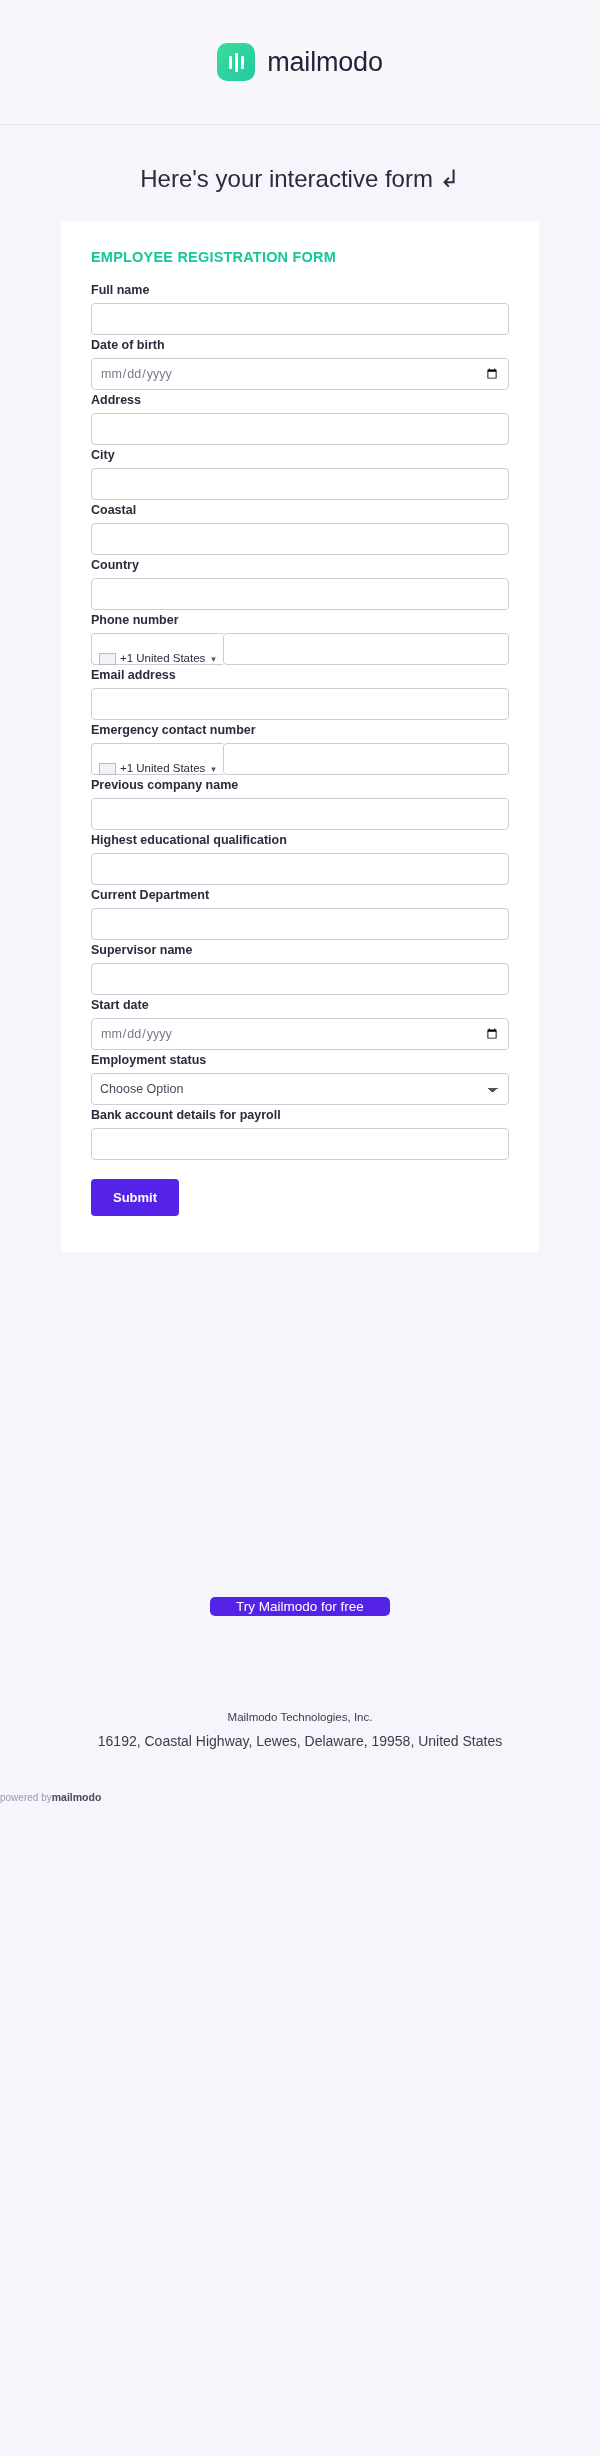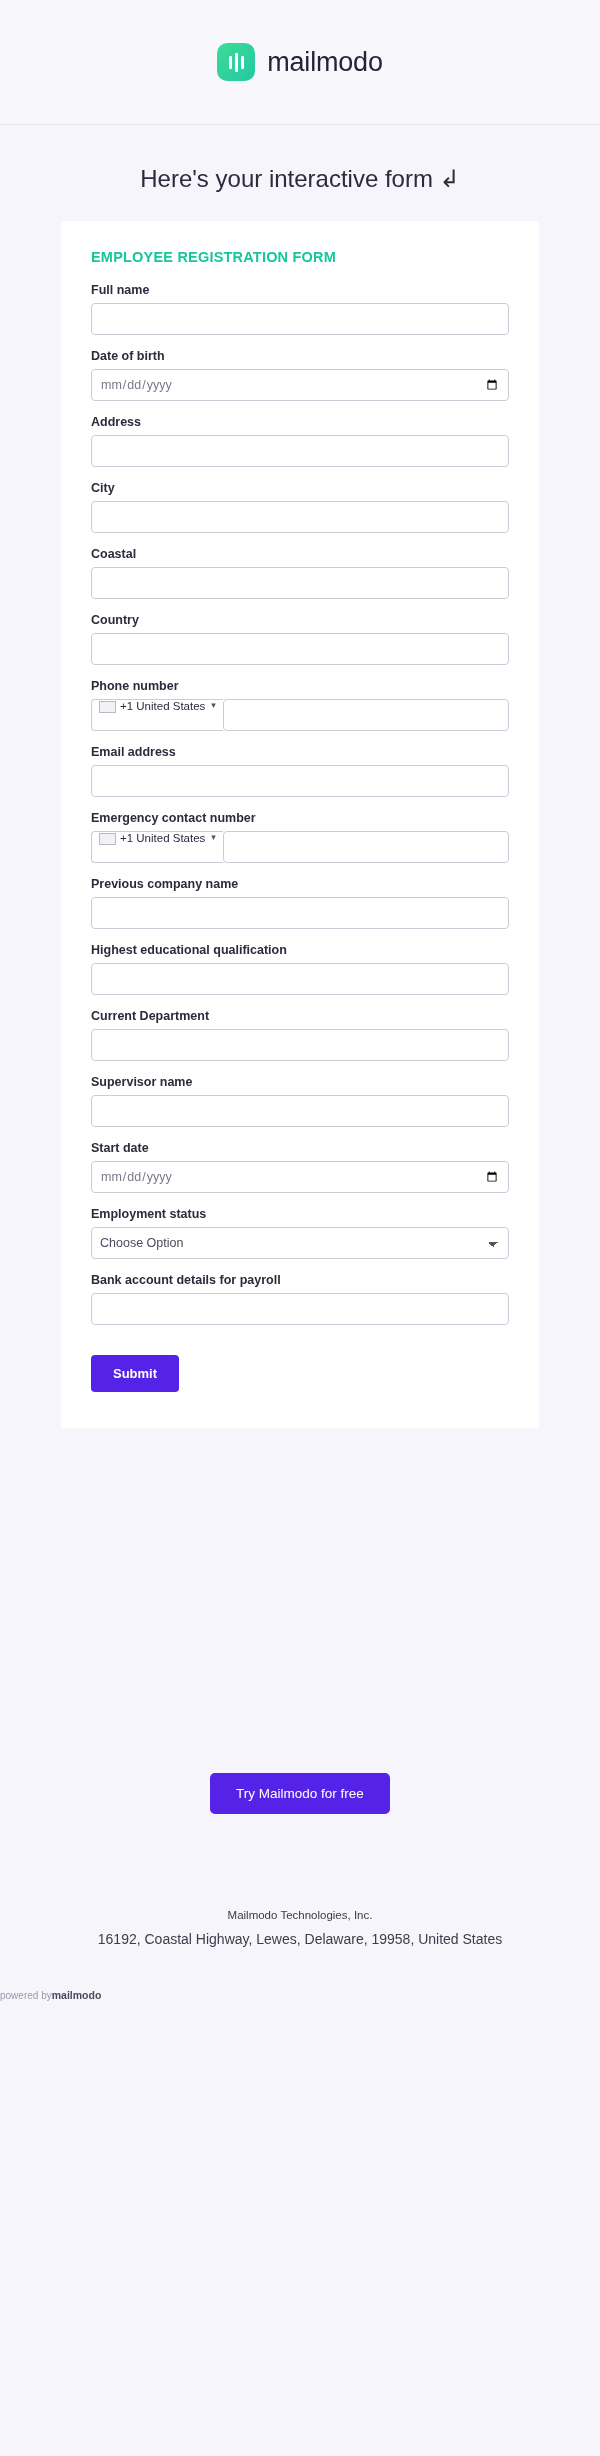--- a/index.html
+++ b/index.html
@@ -70,21 +70,21 @@
     background: #ffffff;
     padding: 28px 30px 36px 30px;
   }
   .form-title {
     color: #16c79a;
     font-size: 14.5px;
     font-weight: bold;
     letter-spacing: 0.2px;
     margin: 0 0 18px 0;
   }
-  .field { margin-bottom: 14px; }
+  .field { margin-bottom: 3px; }
   .field > label {
     display: block;
     font-size: 12.5px;
     font-weight: bold;
     color: #2b2b3d;
     margin-bottom: 6px;
   }
   .field input[type="text"],
   .field input[type="date"],
   .field select,
@@ -112,21 +112,21 @@
     background-size: 5px 5px, 5px 5px;
     background-repeat: no-repeat;
   }
   
   .phone-row {
     display: flex;
     width: 100%;
   }
   .phone-code {
     display: flex;
-    align-items: flex-start;
+    align-items: flex-end;
     gap: 4px;
     height: 32px;
     border: 1px solid #ccccd8;
     border-right: none;
     border-radius: 4px 0 0 4px;
     padding: 0 7px;
     font-size: 11.5px;
     color: #2b2b3d;
     white-space: nowrap;
     background: #fff;
@@ -174,21 +174,21 @@
     margin-top: 345px;
   }
   .cta-btn {
     display: inline-block;
     background: #5423e7;
     color: #ffffff;
     border: none;
     border-radius: 5px;
     font-size: 13.5px;
     font-family: "Liberation Sans", sans-serif;
-    padding: 13px 26px;
+    padding: 2px 26px;
     cursor: pointer;
   }
   
   .footer {
     text-align: center;
     margin-top: 95px;
     color: #3c3c4c;
   }
   .footer .company {
     font-size: 11.5px;

